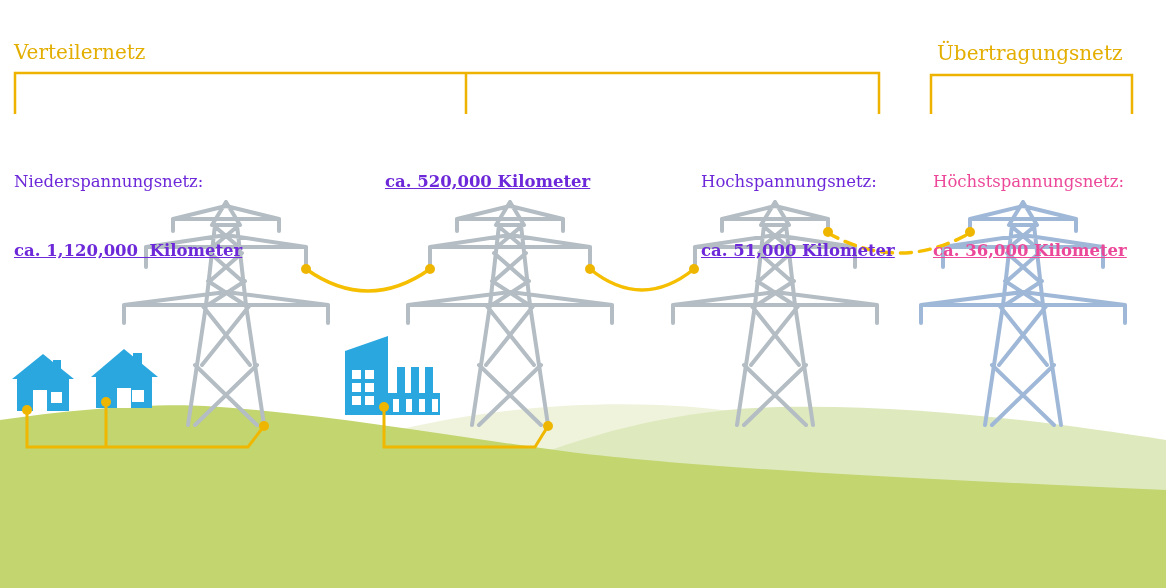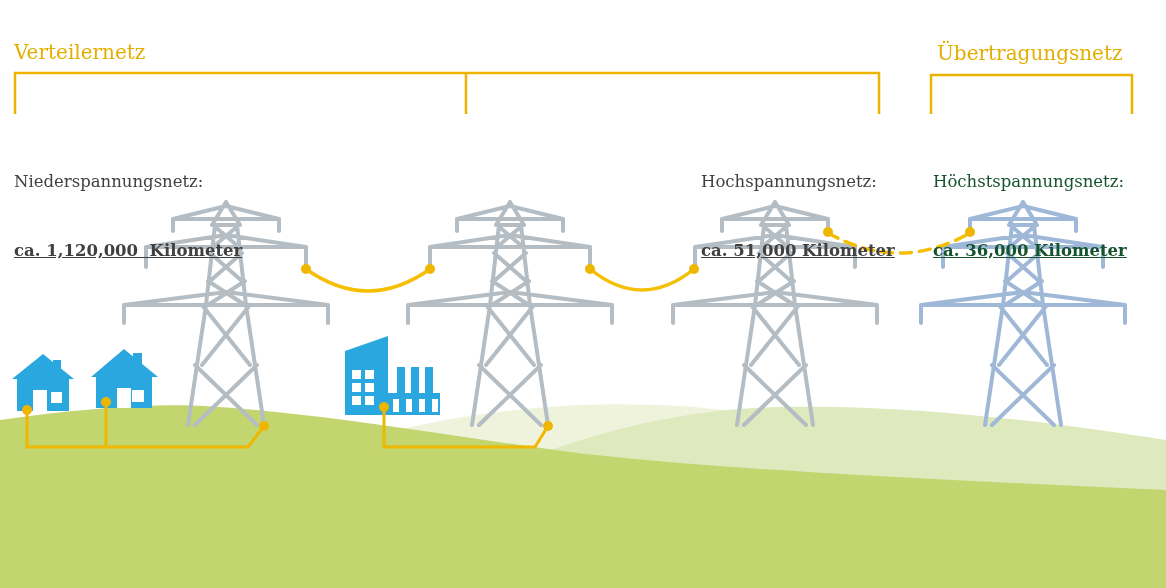--- a/index.html
+++ b/index.html
@@ -7,24 +7,24 @@
     position:relative; width:1166px; height:588px;
     background:#ffffff; overflow:hidden;
     font-family:"DejaVu Serif", serif;
   }
   .stage svg { position:absolute; left:0; top:0; }
   .section-title {
     position:absolute; font-size:20px; color:#E3AE00; white-space:pre;
   }
   .netlabel {
     position:absolute; font-size:16.5px; line-height:23px;
-    color:#404040; white-space:pre;
+    color:#6d28d9; white-space:pre;
   }
   .netlabel .net-length { font-weight:bold;text-decoration:underline; }
-  .netlabel.dark { color:#14532d; }
+  .netlabel.dark { color:#ec4899; }
 </style>
 </head>
 <body>
 
 <div class="stage">
 
   <svg width="1166" height="588" viewBox="0 0 1166 588">
     <defs>
       <g id="pylon">
         <path fill="none" d="
@@ -113,20 +113,21 @@
   </svg>
 
   <div class="section-title" style="left:14px; top:40px">Verteilernetz</div>
   <div class="section-title" style="left:937px; top:41px">Übertragungsnetz</div>
 
   <div class="netlabel" style="left:14px; top:124px">
     <div class="net-name">Niederspannungsnetz:</div>
     <div class="net-length">ca. 1,120,000  Kilometer</div>
   </div>
   <div class="netlabel" style="left:385px; top:124px">
+    <div class="net-length">ca. 520,000 Kilometer</div>
   </div>
   <div class="netlabel" style="left:701px; top:124px">
     <div class="net-name">Hochspannungsnetz:</div>
     <div class="net-length">ca. 51,000 Kilometer</div>
   </div>
   <div class="netlabel dark" style="left:933px; top:124px">
     <div class="net-name">Höchstspannungsnetz:</div>
     <div class="net-length">ca. 36,000 Kilometer</div>
   </div>
 

